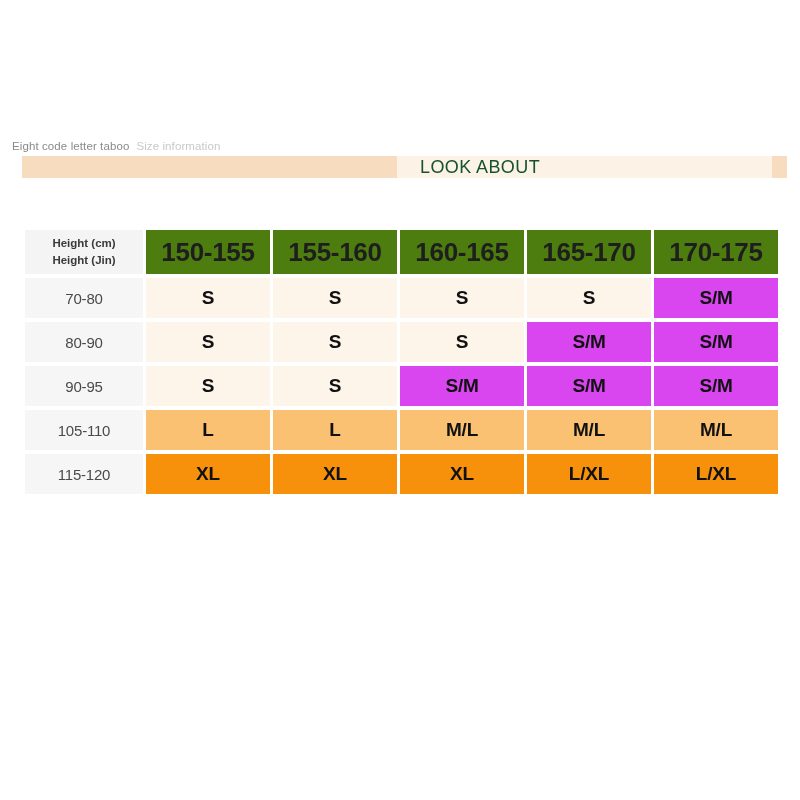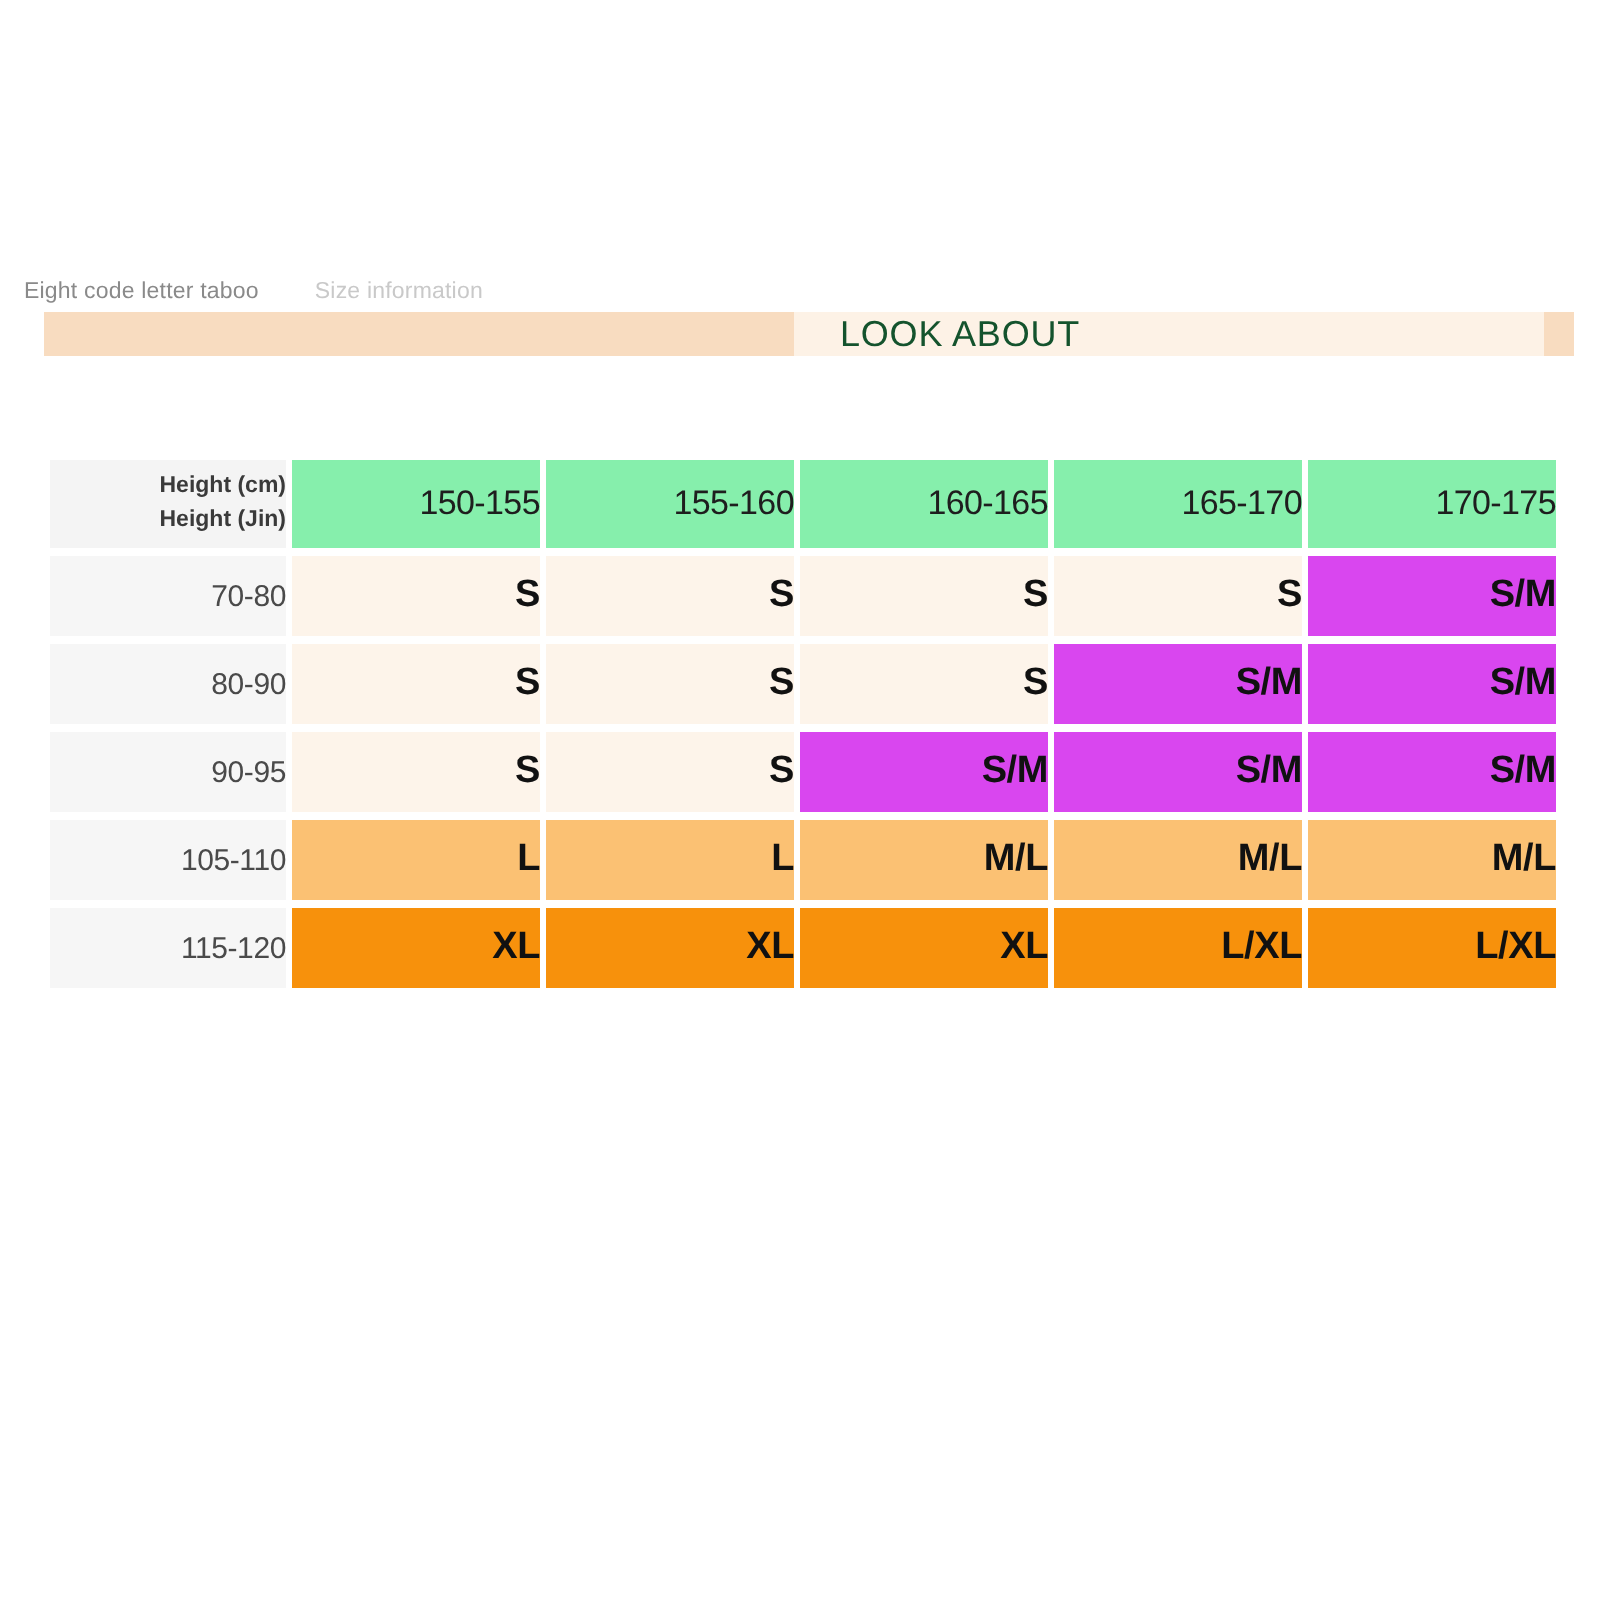--- a/index.html
+++ b/index.html
@@ -15,21 +15,21 @@
     position: relative;
   }
 
   
   #nav-bar {
     position: absolute;
     left: 12px;
     top: 140px;
     display: flex;
     align-items: flex-end;
-    gap: 28px;
+    gap: 7px;
   }
   .nav-tab {
     font-size: 11.5px;
     letter-spacing: 0.1px;
     white-space: nowrap;
   }
   .nav-tab.active { color: #8a8a8a; }
   .nav-tab.inactive { color: #c9c9c9; }
 
   
@@ -62,33 +62,33 @@
     position: absolute;
     left: 22px;
     top: 226px;
     width: 741px;
     border-collapse: separate;
     border-spacing: 3px 4px;
     table-layout: fixed;
   }
   #size-table td, #size-table th {
     padding: 0;
-    text-align: right;
+    text-align: center;
     vertical-align: middle;
   }
 
   col.c-label { width: 118px; }
   col.c-data  { width: 124px; }
 
   
   .hdr-cell {
     height: 44px;
-    background: #86efac;
-    font-size: 17px;
-    font-weight: normal;
+    background: #4d7c0f;
+    font-size: 26px;
+    font-weight: bold;
     color: #1e1e1e;
     letter-spacing: -0.3px;
   }
   .hdr-corner {
     height: 44px;
     background: #F4F4F4;
     font-size: 11.5px;
     font-weight: bold;
     color: #3a3a3a;
     line-height: 1.45;

